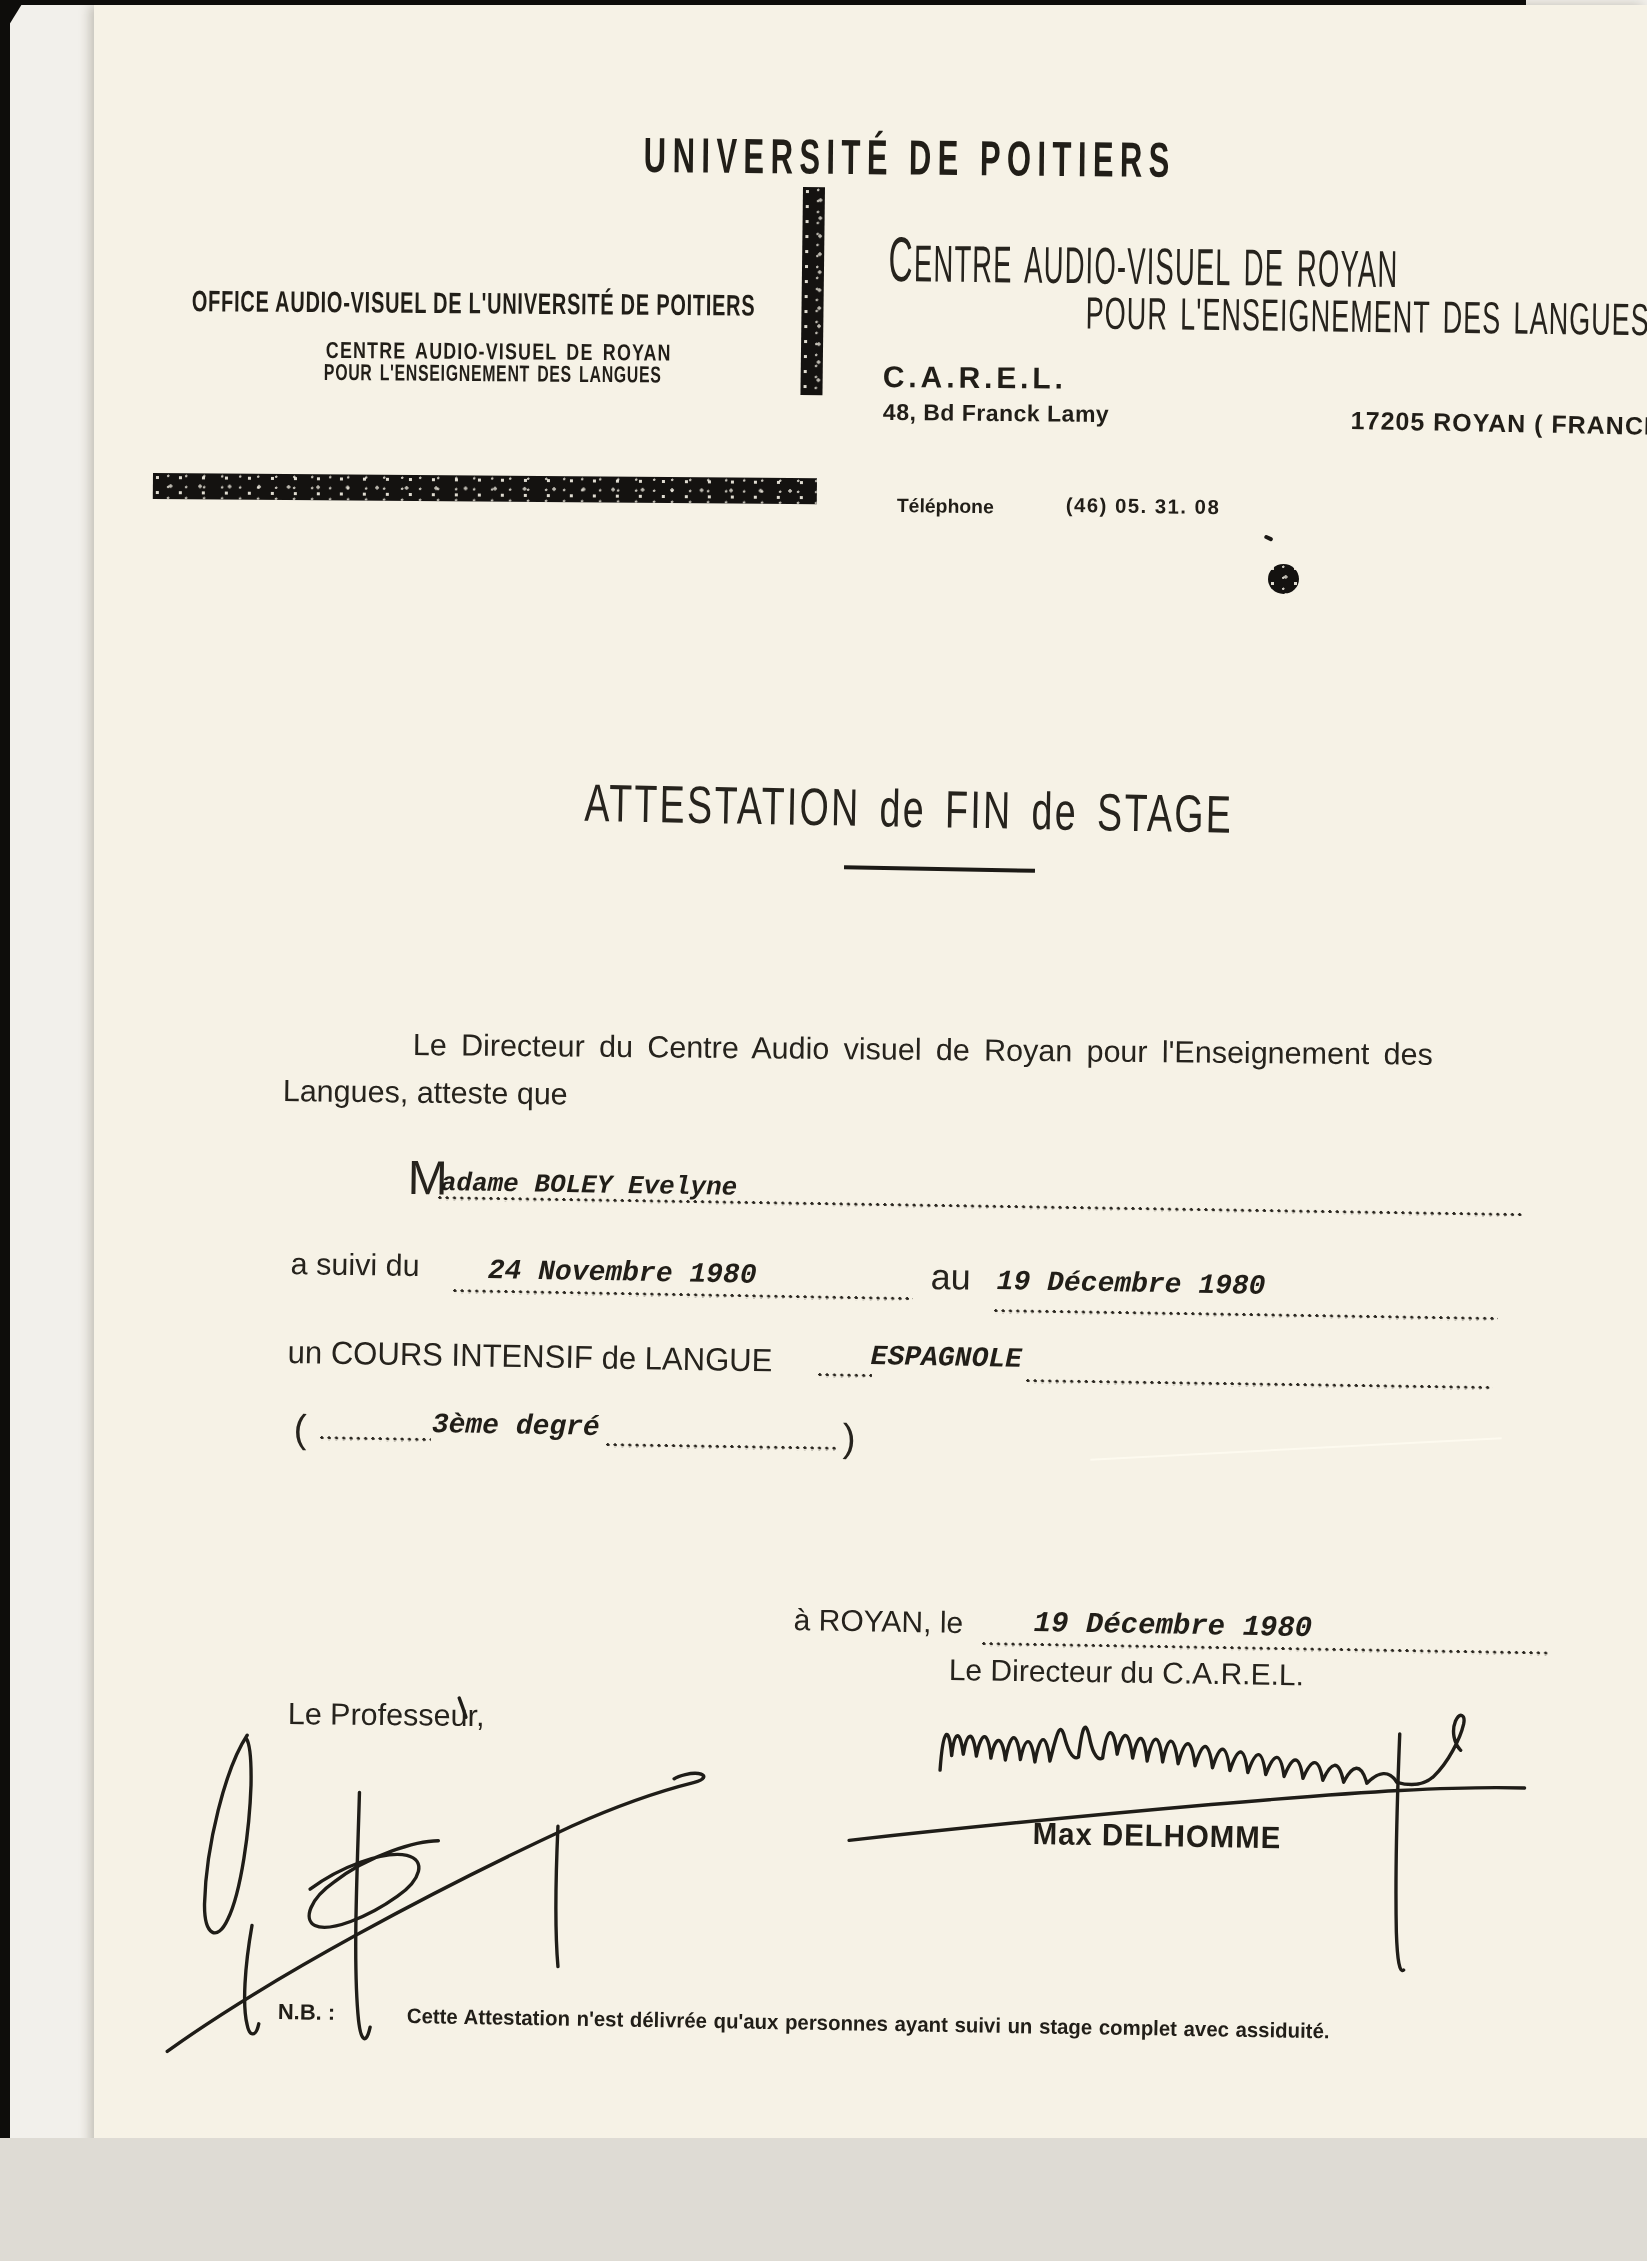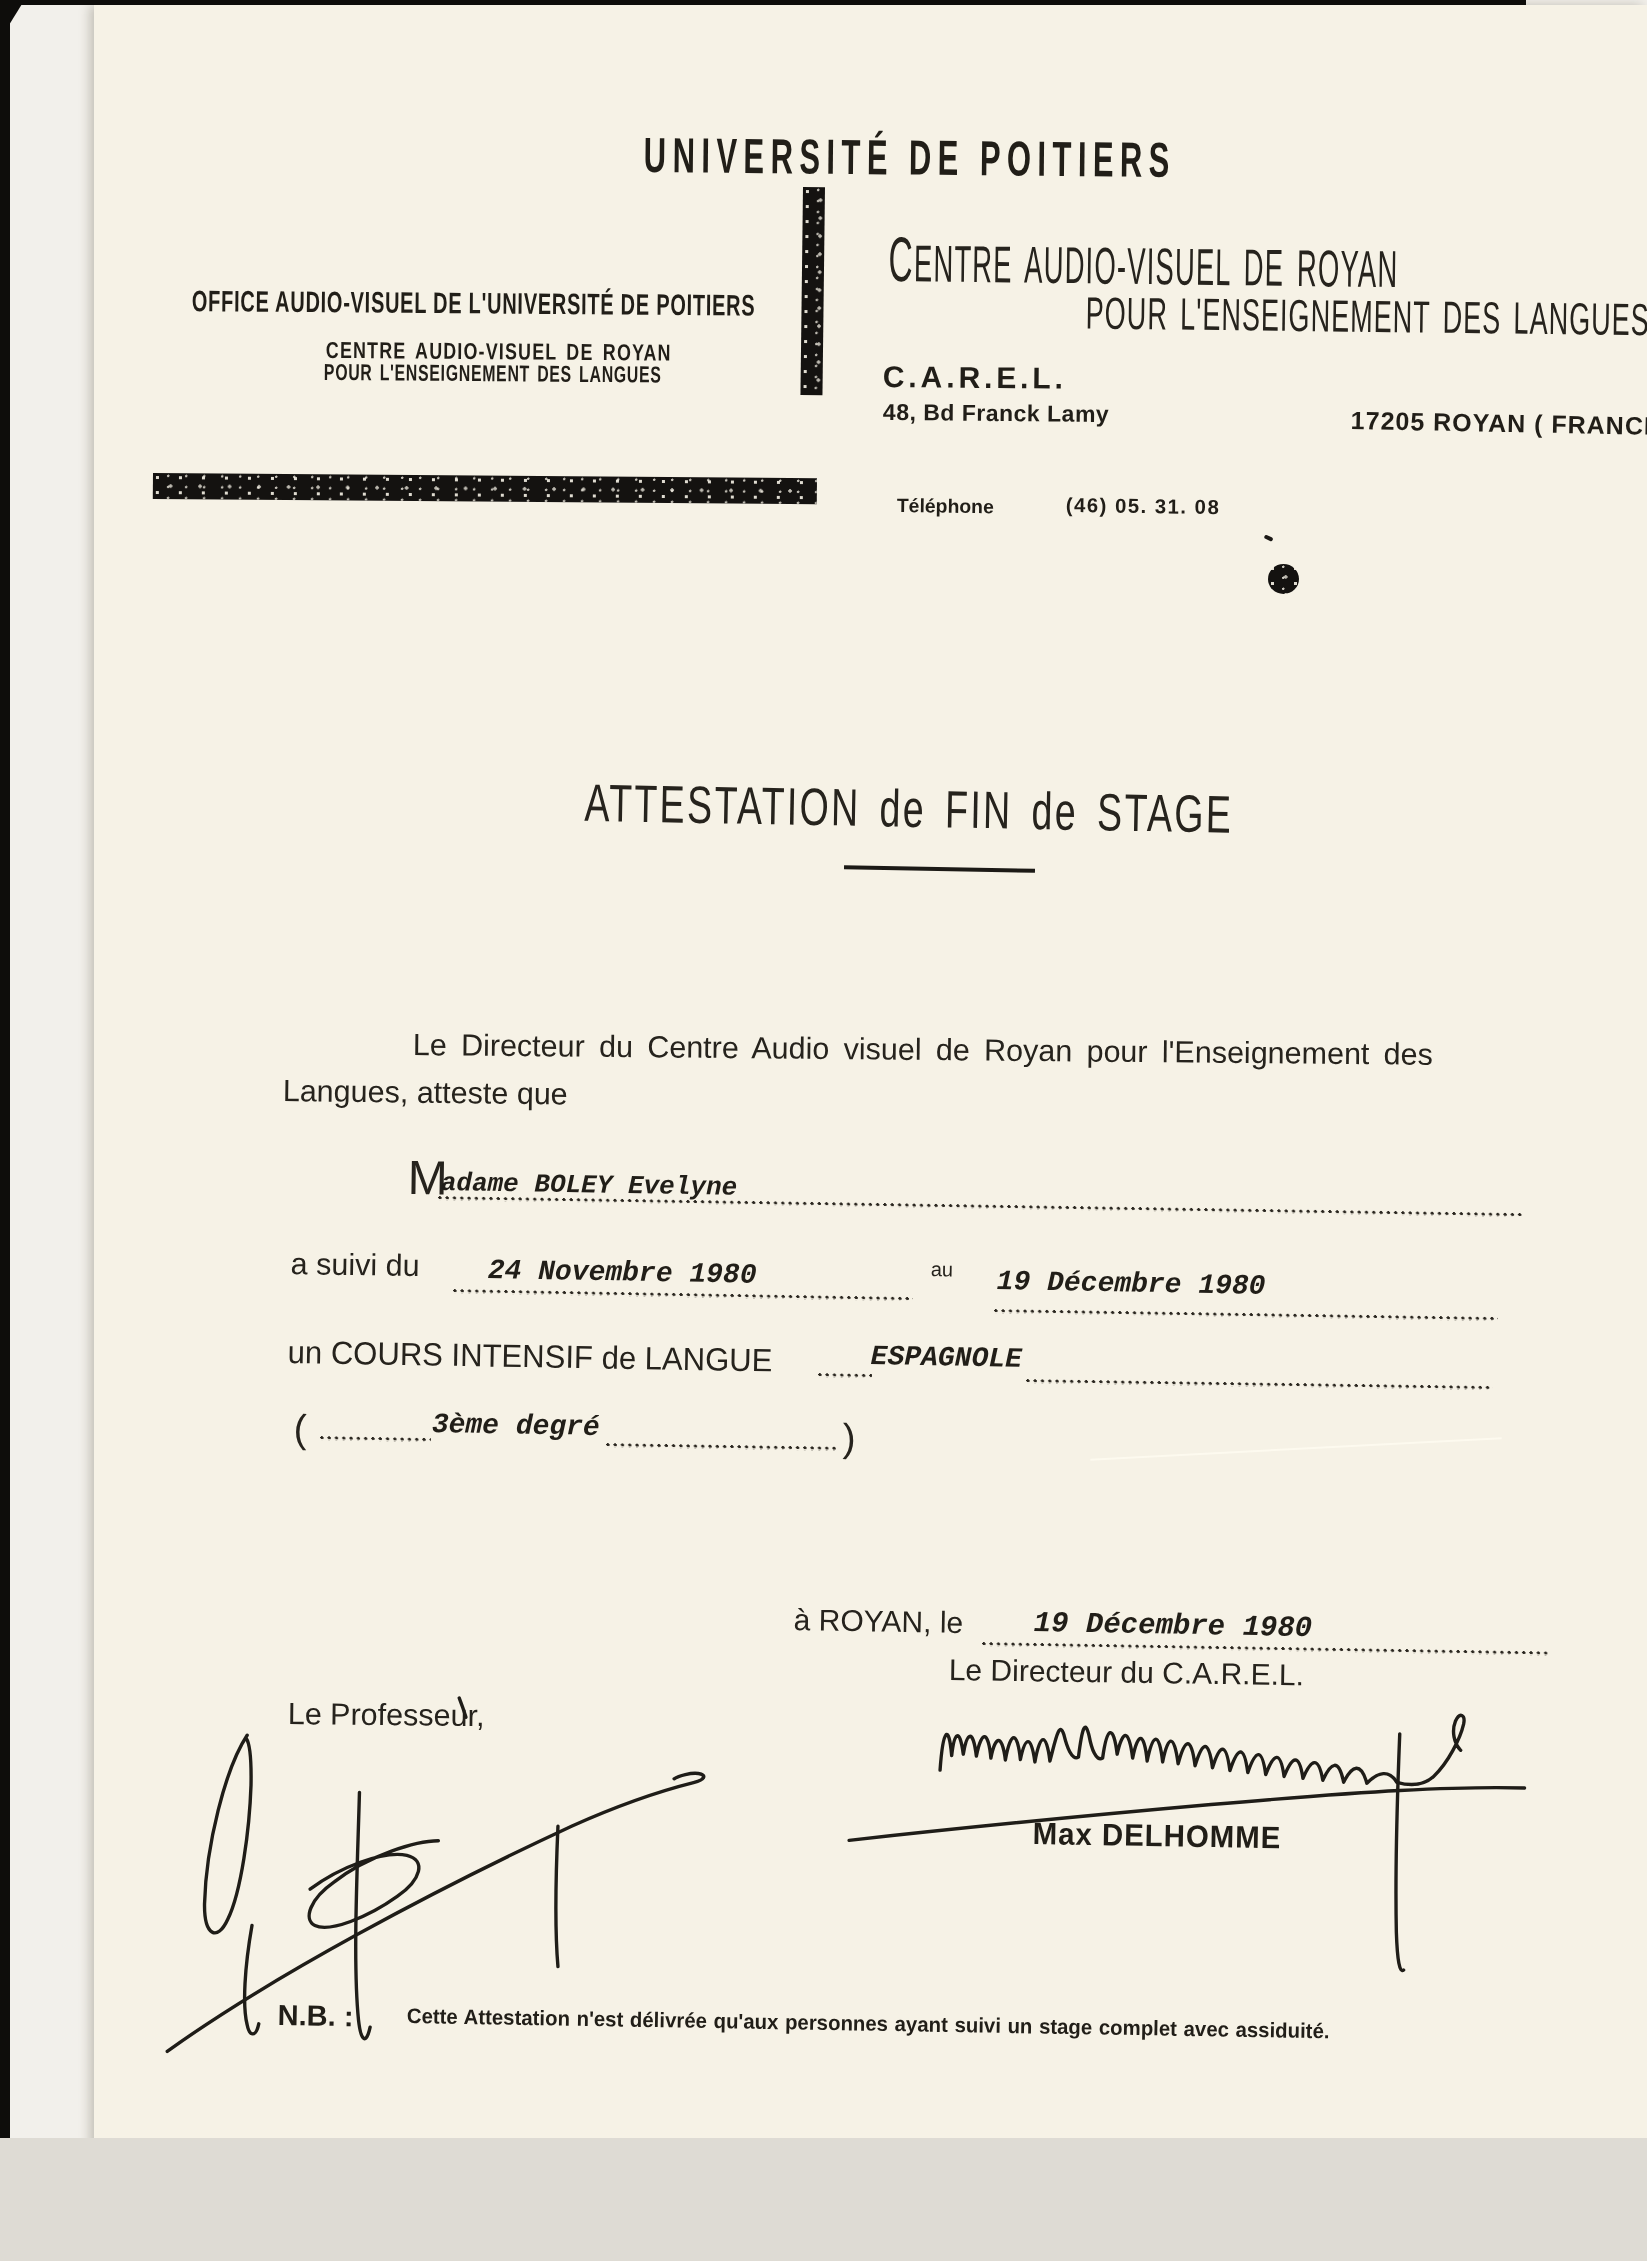--- a/index.html
+++ b/index.html
@@ -61,21 +61,21 @@
   <div class="t" style="left:413px;top:1029px;font-size:30.5px;word-spacing:5.8px;transform:rotate(.55deg);">Le Directeur du Centre Audio visuel de Royan pour l'Enseignement des</div>
   <div class="t" style="left:283px;top:1075px;font-size:30.5px;transform:rotate(.7deg);">Langues, atteste que</div>
 
   <div class="t" style="left:408px;top:1154px;font-size:48px;transform:rotate(.8deg);">M</div>
   <div class="t typed" style="left:441px;top:1170px;font-size:26px;transform:rotate(.9deg);">adame BOLEY Evelyne</div>
   <div class="dots" style="left:438px;top:1196px;width:1085px;transform:rotate(.9deg);"></div>
 
   <div class="t" style="left:291px;top:1248px;font-size:30.5px;transform:rotate(.9deg);">a suivi du</div>
   <div class="dots" style="left:453px;top:1289px;width:460px;transform:rotate(1deg);"></div>
   <div class="t typed" style="left:488px;top:1257px;font-size:28px;transform:rotate(1deg);">24 Novembre 1980</div>
-  <div class="t" style="left:931px;top:1259px;font-size:20px;transform:rotate(1deg);">au</div>
+  <div class="t" style="left:931px;top:1259px;font-size:36px;transform:rotate(1deg);">au</div>
   <div class="t typed" style="left:997px;top:1268px;font-size:28px;transform:rotate(1.05deg);">19 Décembre 1980</div>
   <div class="dots" style="left:994px;top:1309px;width:504px;transform:rotate(.9deg);"></div>
 
   <div class="t" style="left:288px;top:1336px;font-size:32px;transform:rotate(1deg) scale(.97,1);">un COURS INTENSIF de LANGUE</div>
   <div class="dots" style="left:818px;top:1373px;width:54px;transform:rotate(1deg);"></div>
   <div class="t typed" style="left:871px;top:1343px;font-size:28px;transform:rotate(1.05deg);">ESPAGNOLE</div>
   <div class="dots" style="left:1026px;top:1379px;width:467px;transform:rotate(.85deg);"></div>
 
   <div class="t" style="left:294px;top:1409px;font-size:39px;transform:rotate(.8deg);">(</div>
   <div class="dots" style="left:320px;top:1436px;width:111px;transform:rotate(1deg);"></div>
@@ -112,20 +112,20 @@
   <svg class="sig" style="left:160px;top:1671px;width:610px;height:388px;" viewBox="330 3450 1260 800">
     <path d="M948,3505 C953,3518 958,3532 962,3545"></path>
     <path d="M510,3582 C465,3650 425,3810 422,3930 C421,3995 448,4010 470,3962 C498,3905 515,3775 518,3685 C519,3630 515,3598 508,3588"></path>
     <path d="M520,3975 C505,4060 500,4140 510,4180 C515,4205 528,4206 534,4178"></path>
     <path d="M345,4235 C560,4080 900,3900 1180,3770 C1310,3712 1400,3688 1432,3680 C1456,3674 1460,3664 1442,3661 C1427,3659 1402,3665 1392,3672"></path>
     <path d="M640,3900 C700,3855 790,3820 840,3830 C880,3840 870,3880 820,3915 C760,3958 680,3990 650,3975 C625,3962 640,3920 690,3885 C760,3830 860,3800 905,3800"></path>
     <path d="M742,3700 C738,3850 728,4050 740,4170 C745,4215 756,4222 764,4185"></path>
     <path d="M1152,3770 C1148,3860 1145,3980 1152,4060"></path>
   </svg>
 
-  <div class="t stamp" style="left:278px;top:2001px;font-size:29px;transform:rotate(1deg);">N.B. :</div>
+  <div class="t stamp" style="left:278px;top:2001px;font-size:22px;transform:rotate(1deg);">N.B. :</div>
   <div class="t stamp" style="left:407px;top:2005px;font-size:21px;word-spacing:1px;transform:rotate(.95deg) scale(.97,1);">Cette Attestation n'est délivrée qu'aux personnes ayant suivi un stage complet avec assiduité.</div>
 
   <div style="position:absolute;left:156px;top:2221px;width:1491px;height:2.9px;background:#403c34;transform:rotate(.12deg);"></div>
   <div style="position:absolute;left:1090px;top:1448px;width:412px;height:1.9px;background:rgba(255,252,242,.75);transform:rotate(-3deg);"></div>
 
 </div>
 
 
 </body></html>

